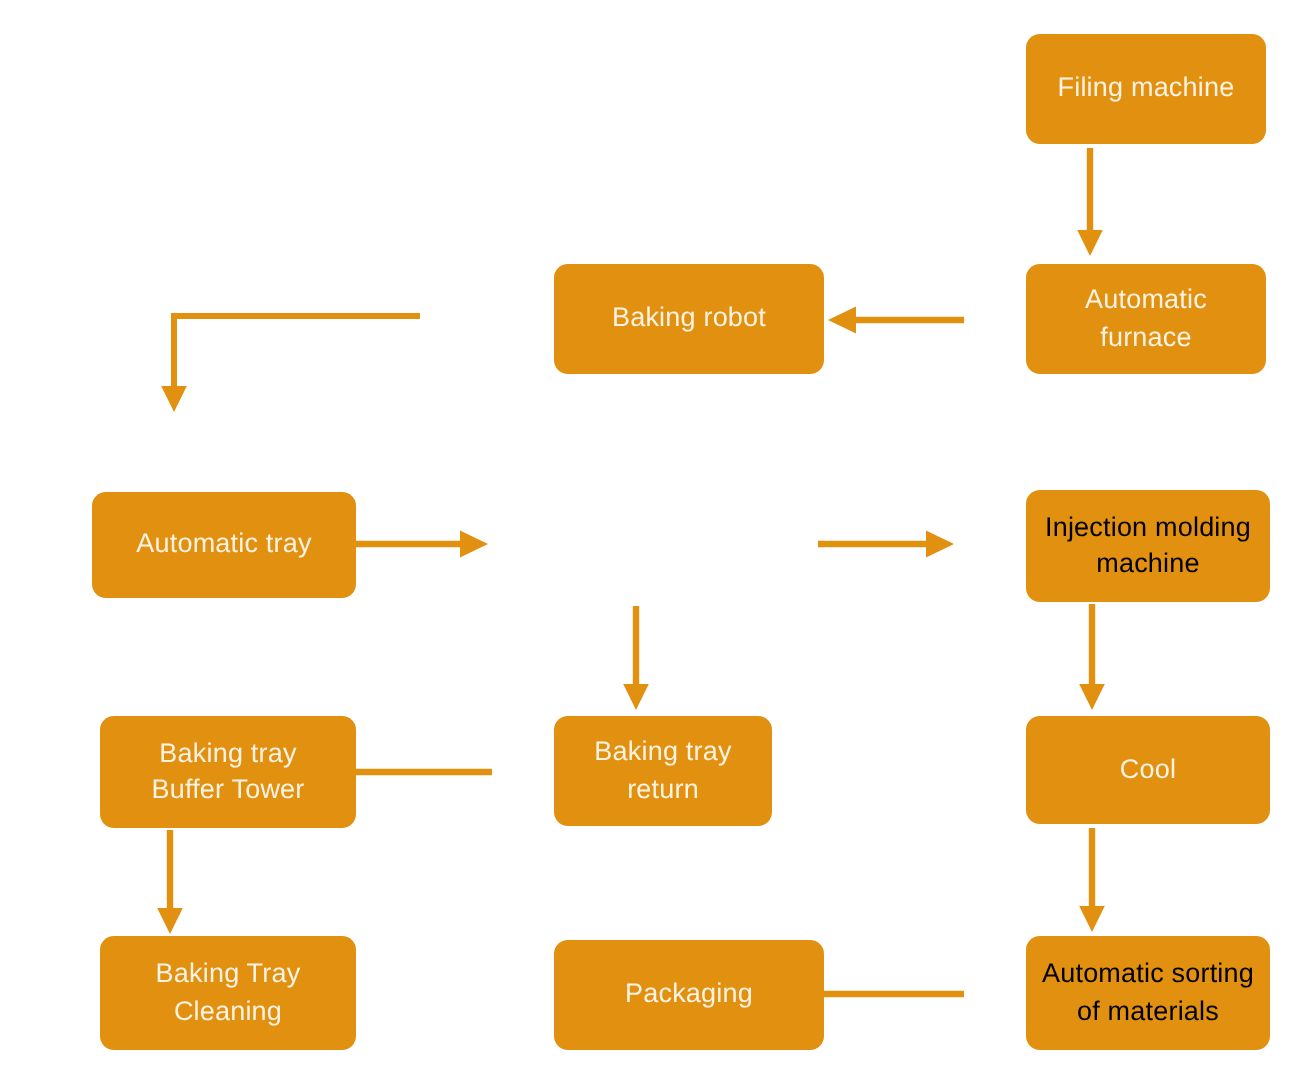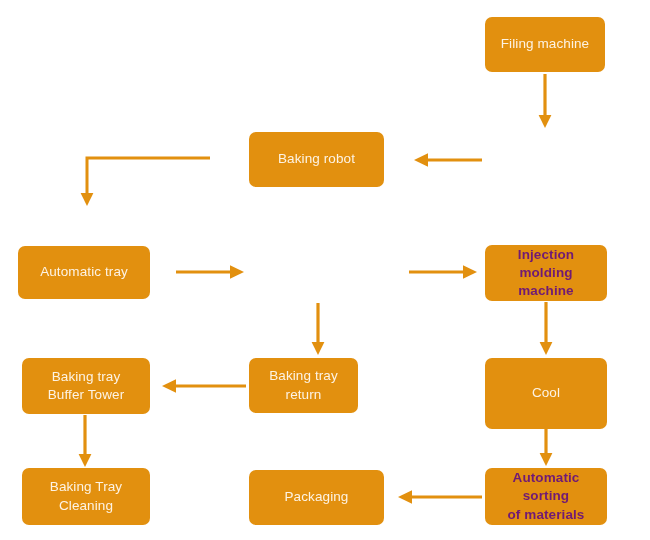--- a/index.html
+++ b/index.html
@@ -27,24 +27,25 @@
     align-items: center;
     justify-content: center;
     text-align: center;
     font-family: "Liberation Sans", sans-serif;
     font-size: 13.5px;
     line-height: 1.35;
     letter-spacing: 0.1px;
     box-sizing: border-box;
     padding: 4px 8px;
     user-select: none;
+    margin-left: 28px;
   }
   .node.bold {
-    font-weight: bold;
-    color: #701a75;
+    font-weight: normal;
+    color: #000000;
     text-align: center;
   }
   .node-label {
     display: block;
     white-space: pre-line;
   }
   .conn {
     position: absolute;
     pointer-events: none;
   }
@@ -129,36 +130,39 @@
     <svg width="30" height="54" viewBox="0 0 30 54" aria-hidden="true">
       <line x1="15" y1="0" x2="15" y2="42" stroke="#E2900F" stroke-width="3.2"></line>
       <polygon points="15,52 8.6,39 21.4,39" fill="#E2900F"></polygon>
     </svg>
   </div>
 
   <div class="node" style="left:485px; top:17px; width:120px; height:55px;">
     <span class="node-label">Filing machine</span>
   </div>
 
+  <div class="node" style="left:485px; top:132px; width:120px; height:55px;">
+    <span class="node-label">Automatic furnace</span>
+  </div>
 
   <div class="node" style="left:249px; top:132px; width:135px; height:55px;">
     <span class="node-label">Baking robot</span>
   </div>
 
   <div class="node" style="left:18px; top:246px; width:132px; height:53px;">
     <span class="node-label">Automatic tray</span>
   </div>
 
 
   <div class="node bold" style="left:485px; top:245px; width:122px; height:56px;">
     <span class="node-label">Injection molding
 machine</span>
   </div>
 
-  <div class="node" style="left:485px; top:358px; width:122px; height:71px;">
+  <div class="node" style="left:485px; top:358px; width:122px; height:54px;">
     <span class="node-label">Cool</span>
   </div>
 
   <div class="node" style="left:249px; top:358px; width:109px; height:55px;">
     <span class="node-label">Baking tray return</span>
   </div>
 
   <div class="node" style="left:22px; top:358px; width:128px; height:56px;">
     <span class="node-label">Baking tray
 Buffer Tower</span>

